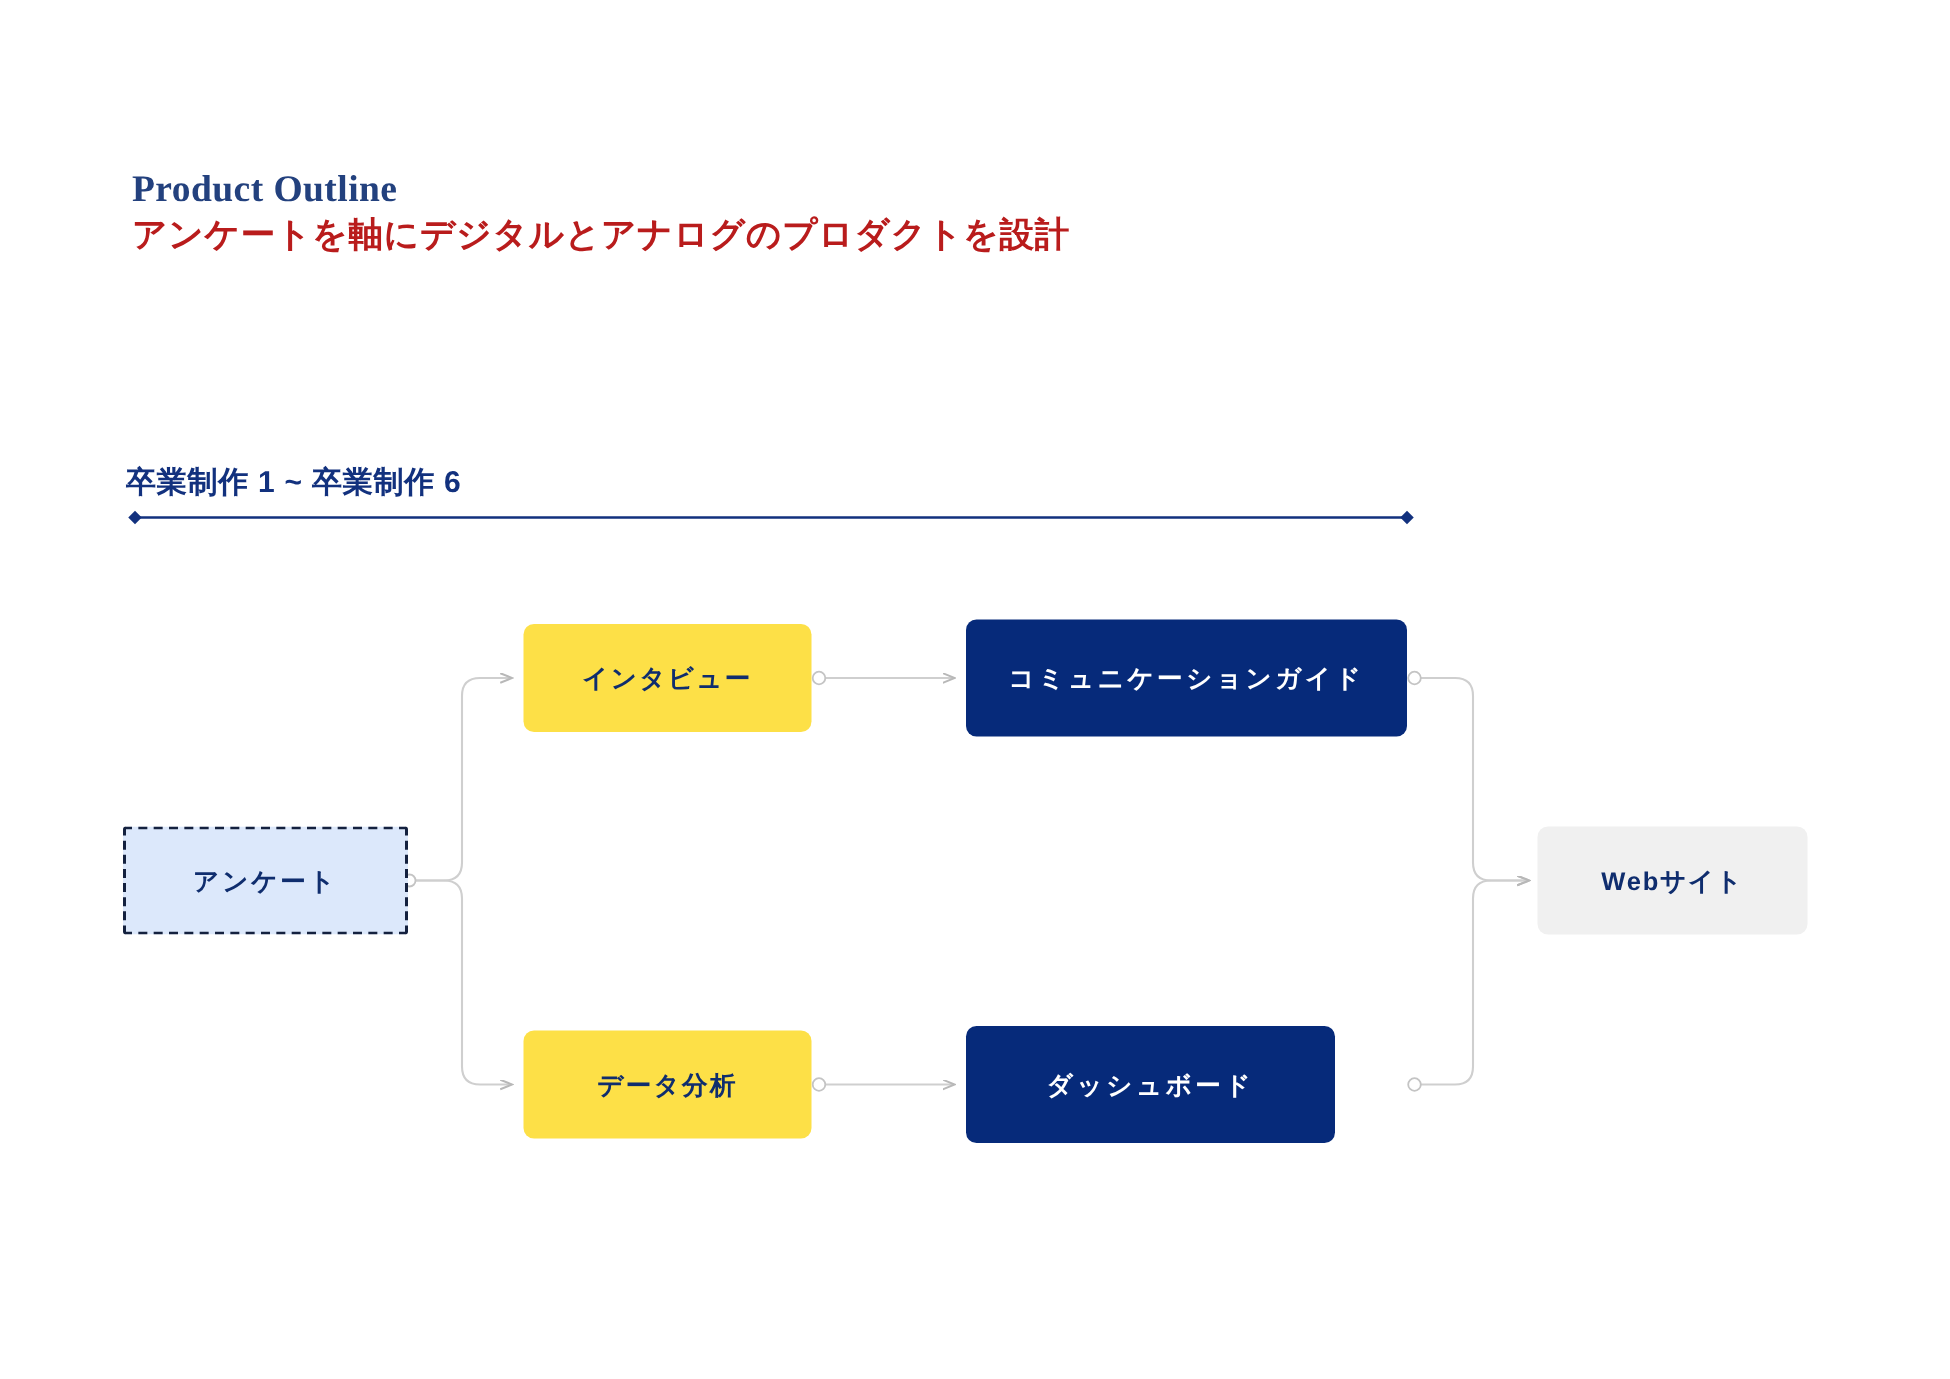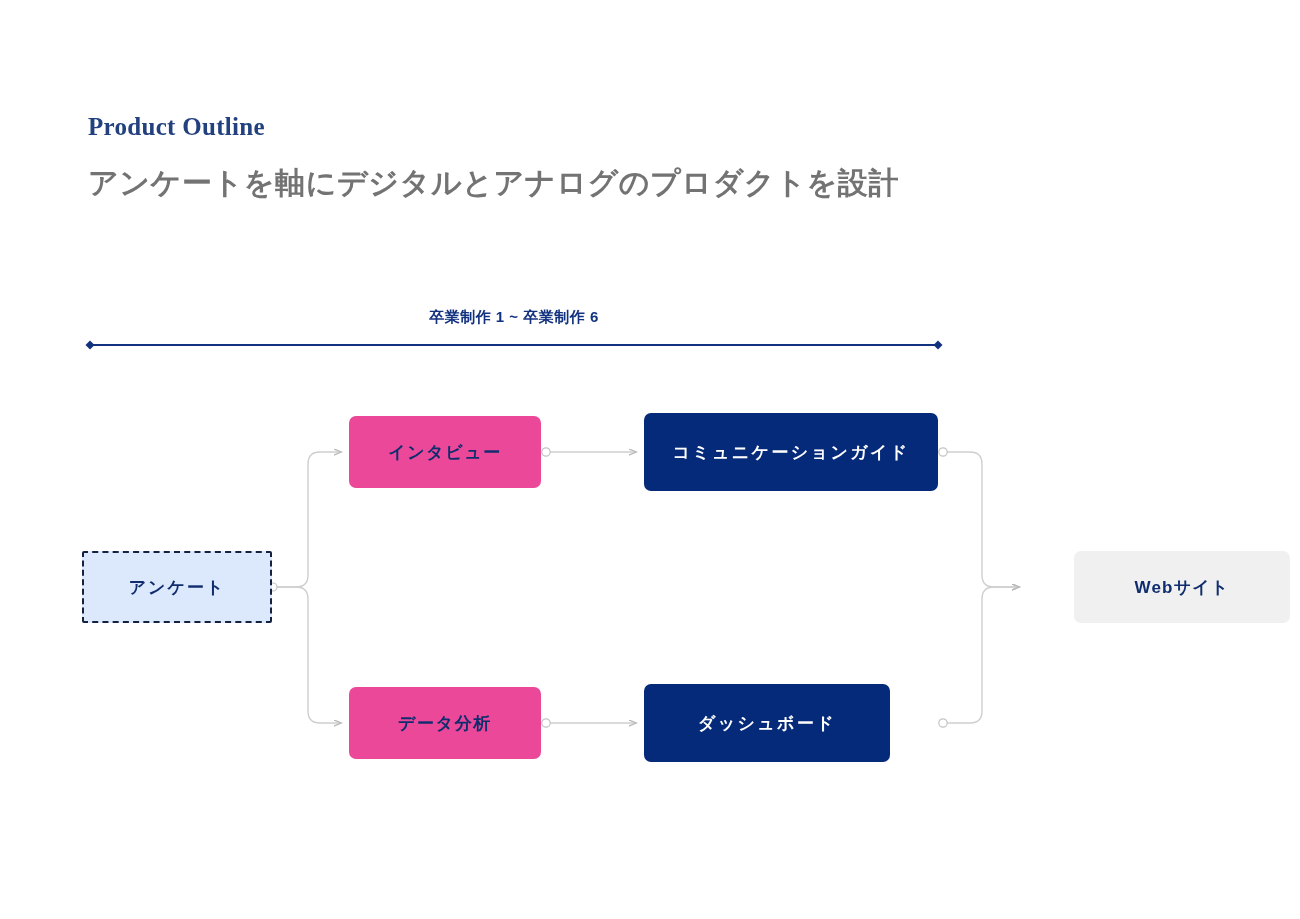--- a/index.html
+++ b/index.html
@@ -25,44 +25,43 @@
   #eyebrow {
     font-family: "Liberation Serif", "DejaVu Serif", serif;
     font-size: 25px;
     font-weight: 700;
     color: #23417e;
     letter-spacing: 0.3px;
     line-height: 1.2;
     white-space: nowrap;
   }
   #headline {
-    margin-top: 22px;
-    font-size: 30px;
+    font-size: 23px;
     font-weight: bold;
-    color: #737373;
+    color: #b91c1c;
     letter-spacing: 0.6px;
     line-height: 1.25;
     white-space: nowrap;
   }
 
   
   #timeline {
     position: absolute;
     left: 84px;
     top: 308px;
     width: 860px;
     height: 42px;
   }
   #timeline-label {
     position: absolute;
     left: 0;
     top: 0;
     width: 860px;
-    text-align: center;
-    font-size: 15px;
+    text-align: left;
+    font-size: 20px;
     font-weight: bold;
     color: #12317e;
     letter-spacing: 0.5px;
     white-space: nowrap;
   }
   #timeline-axis {
     position: absolute;
     left: 0;
     top: 31px;
     width: 860px;
@@ -92,21 +91,21 @@
     align-items: center;
     justify-content: center;
     text-align: center;
     font-size: 17px;
     font-weight: bold;
     letter-spacing: 1.6px;
     z-index: 3;
   }
 
   .node-soft {
-    background: #ec4899;
+    background: #fde047;
     color: #0f2d6e;
     border-radius: 7px;
   }
   .node-dashed {
     background: #dce8fb;
     color: #0f2d6e;
     border: 2.5px dashed #14213f;
     border-radius: 2px;
     letter-spacing: 2px;
     font-family: Liberation Serif, serif;
@@ -123,21 +122,21 @@
     border-radius: 7px;
     letter-spacing: 1.2px;
   }
 
   
   #node-survey      { left: 82px;  top: 551px; width: 190px; height: 72px; }
   #node-interview   { left: 349px; top: 416px; width: 192px; height: 72px; }
   #node-analysis    { left: 349px; top: 687px; width: 192px; height: 72px; }
   #node-guide       { left: 644px; top: 413px; width: 294px; height: 78px; }
   #node-dashboard   { left: 644px; top: 684px; width: 246px; height: 78px; }
-  #node-website     { left: 1074px; top: 551px; width: 216px; height: 72px; }
+  #node-website     { left: 1025px; top: 551px; width: 180px; height: 72px; }
 </style>
 </head>
 <body>
 
 <div id="header-block">
   <div id="eyebrow">Product Outline</div>
   <div id="headline">アンケートを軸にデジタルとアナログのプロダクトを設計</div>
 </div>
 
 <div id="timeline">

